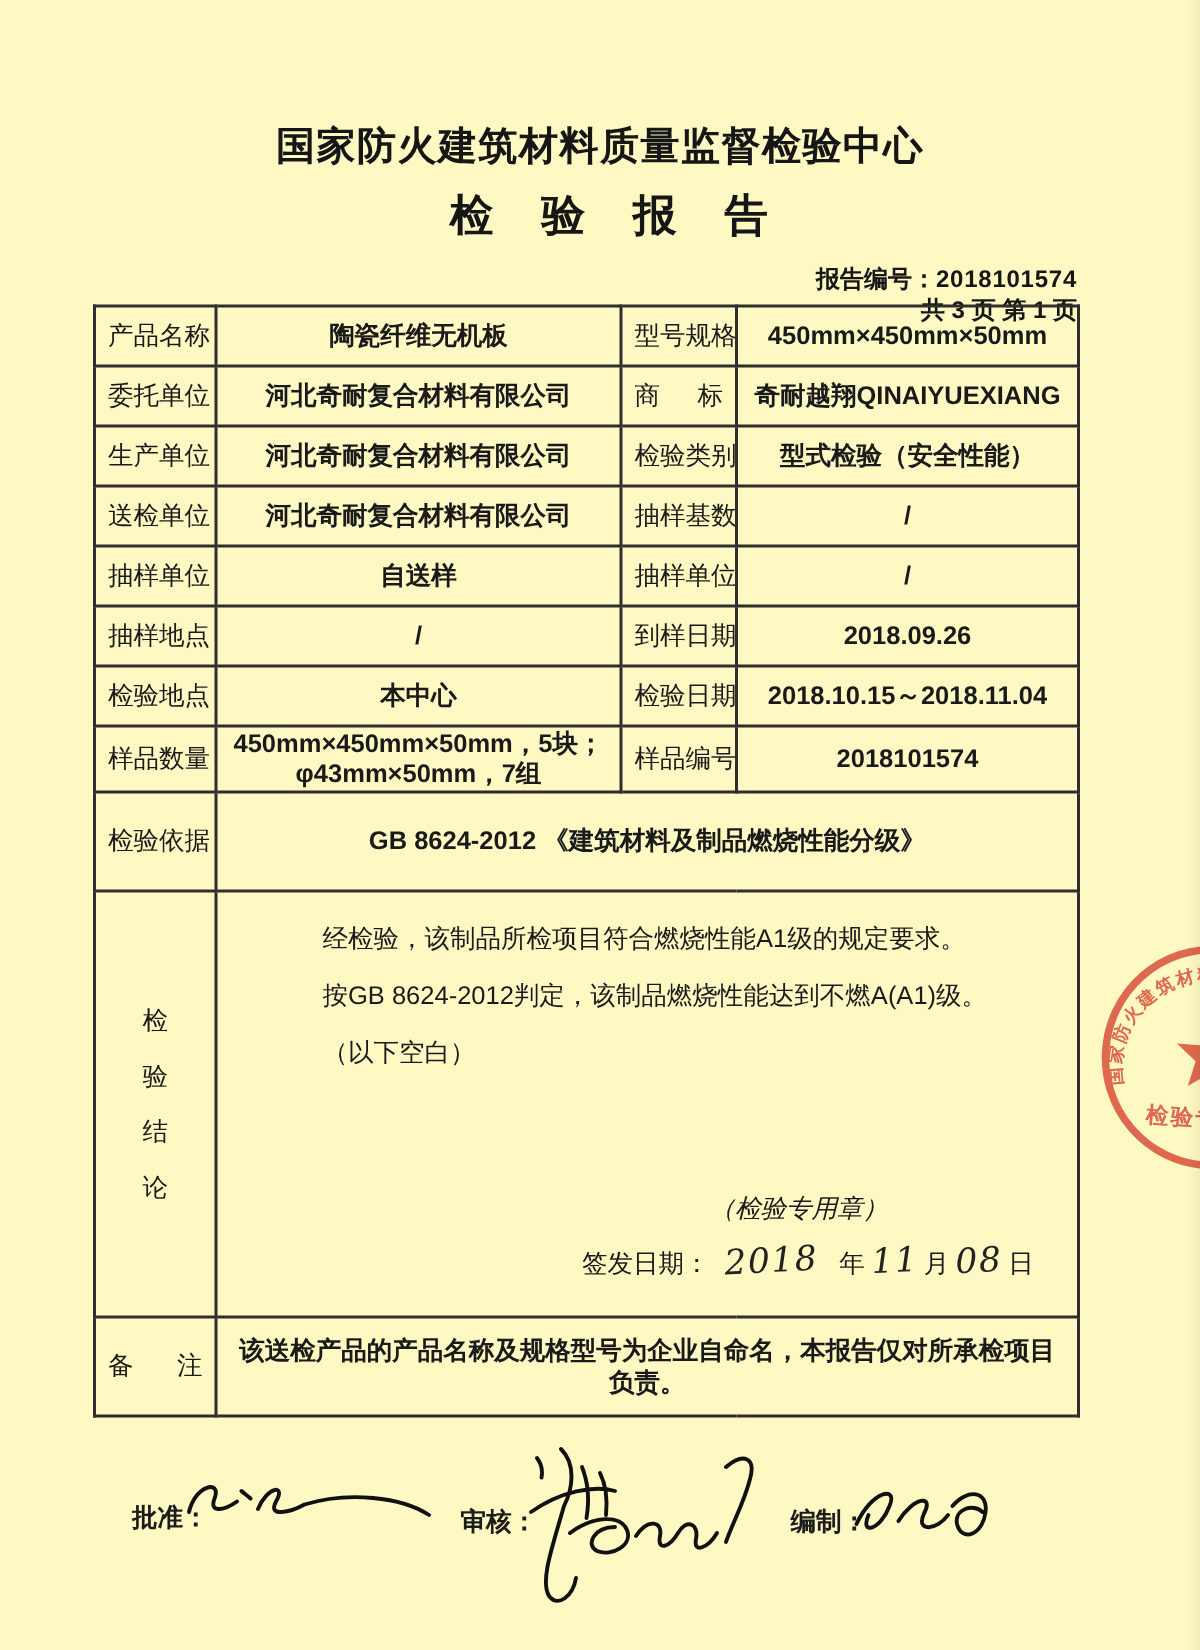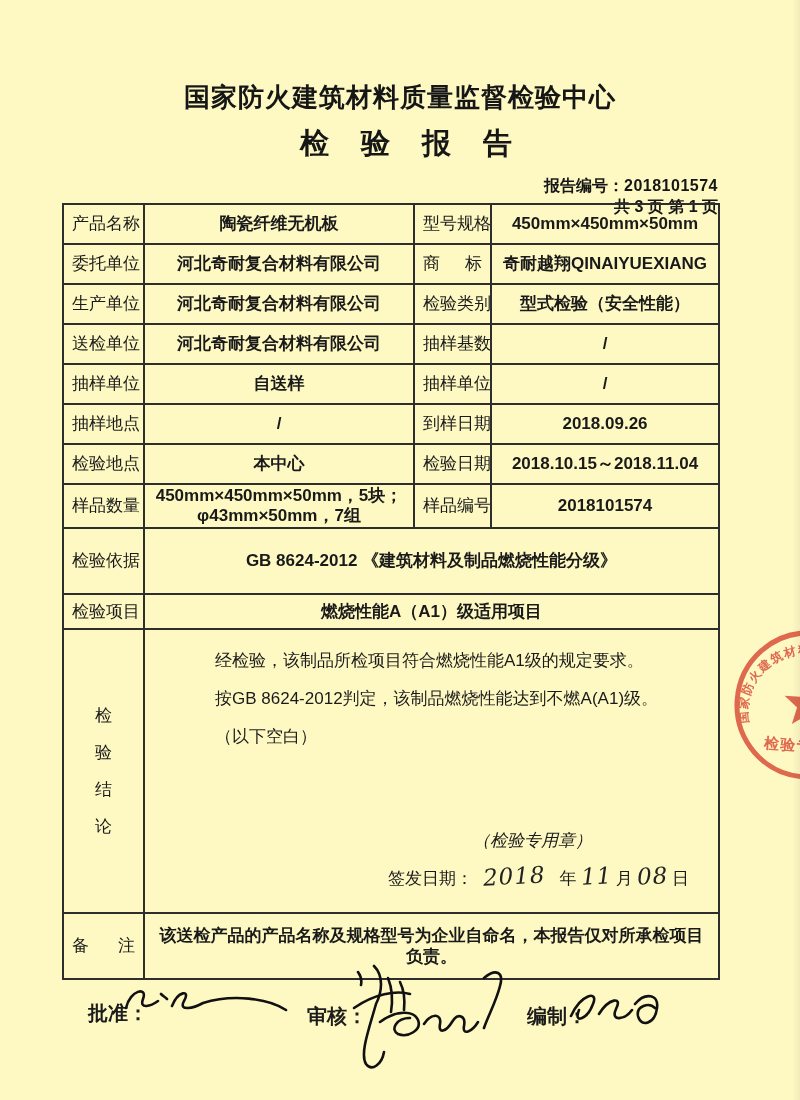--- a/index.html
+++ b/index.html
@@ -64,21 +64,21 @@
   }
   .hw-year{margin:0 14px 0 10px;}
   .hw-mid{margin:0 4px;}
 
   .stamp{
     position:absolute;pointer-events:none;
     mix-blend-mode:multiply;opacity:.82;
   }
   .stamp-edge{left:733px;top:630px;transform:rotate(4deg);}
 
-  .sig-label{position:absolute;font-size:20px;font-weight:bold;white-space:nowrap;}
+  .sig-label{position:absolute;font-size:17px;font-weight:bold;white-space:nowrap;}
   .sig{position:absolute;pointer-events:none;}
   .sig path{fill:none;stroke:#111;stroke-width:2.6;stroke-linecap:round;}
 </style>
 </head>
 <body>
 
 <div class="page">
 
   <div class="doc-title">国家防火建筑材料质量监督检验中心</div>
   <div class="doc-subtitle">检 验 报 告</div>
@@ -142,24 +142,20 @@
       </tr>
       <tr style="height:44px">
         <td class="lbl">样品数量</td>
         <td class="val" style="line-height:1.15;border-radius:10px;">450mm×450mm×50mm，5块；φ43mm×50mm，7组</td>
         <td class="lbl">样品编号</td>
         <td class="val">2018101574</td>
       </tr>
       <tr style="height:66px">
         <td class="lbl">检验依据</td>
         <td class="val" colspan="3">GB 8624-2012 《建筑材料及制品燃烧性能分级》</td>
-      </tr>
-      <tr style="height:35px">
-        <td class="lbl">检验项目</td>
-        <td class="val" colspan="3">燃烧性能A（A1）级适用项目</td>
       </tr>
       <tr style="height:284px">
         <td class="lbl-vert">
           <span class="vchar">检</span>
           <span class="vchar">验</span>
           <span class="vchar">结</span>
           <span class="vchar">论</span>
         </td>
         <td class="concl-cell" colspan="3">
           <div class="concl-text">

